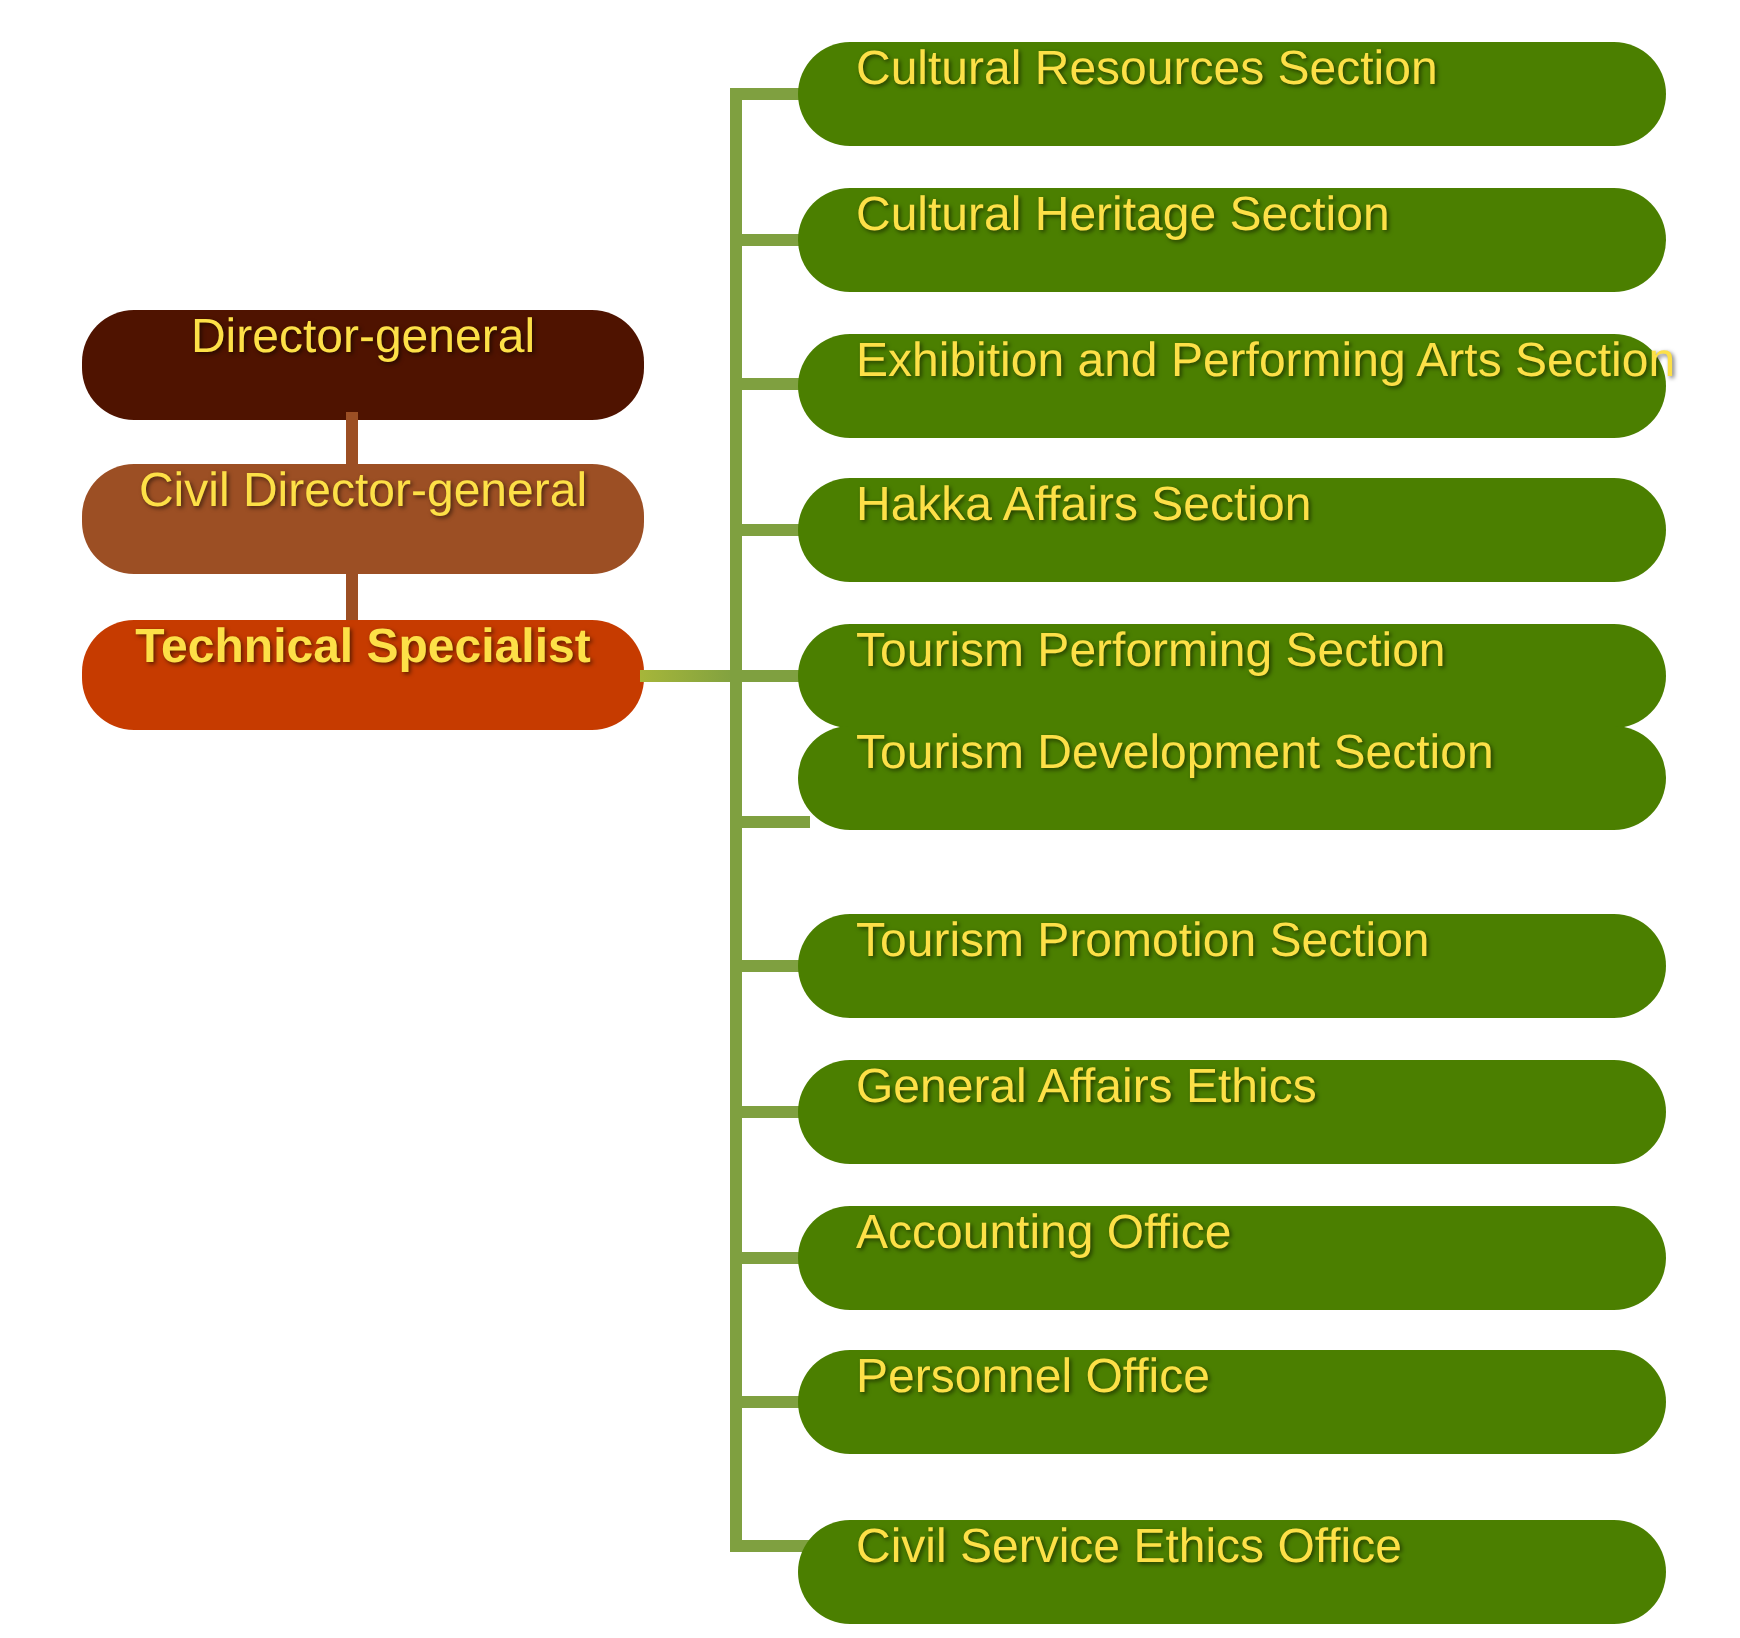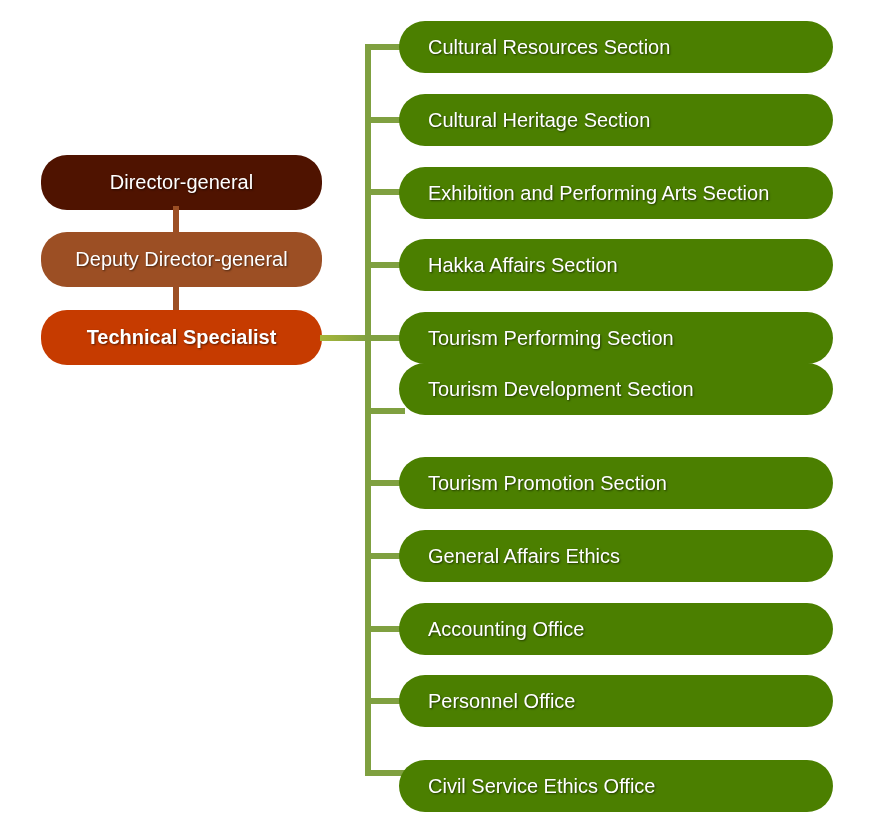--- a/index.html
+++ b/index.html
@@ -1,19 +1,19 @@
 <!DOCTYPE html>
 <html><head>
 <meta charset="utf-8">
 <style>
   html, body { margin: 0; padding: 0; background: #ffffff; }
   body { width: 870px; height: 819px; position: relative; overflow: hidden;
          font-family: "Liberation Sans", sans-serif; }
-  .node { position: absolute; border-radius: 26px; color: #ffffff;
-          font-size: 20px; display: flex; align-items: center;
+  .node { position: absolute; border-radius: 26px; color: #fde047;
+          font-size: 24px; display: flex; 
           text-shadow: 1px 1px 2px rgba(0,0,0,0.55); box-sizing: border-box; white-space: nowrap; }
   .left-node { left: 41px; width: 281px; height: 55px; justify-content: center; border-radius: 26px; }
   #n-director { top: 155px; background: #4f1300; }
   #n-deputy   { top: 232px; background: #9c4f24; }
   #n-tech     { top: 310px; background: #c63b00; font-weight: bold; }
   .vlink { position: absolute; left: 173px; width: 6px; background: #9c4f24; }
   .green { left: 399px; width: 434px; height: 52px; background: #4b7f00; padding-left: 29px; }
   .trunk { position: absolute; left: 365px; top: 44px; width: 6px; height: 732px; background: #7fa040; }
   .branch { position: absolute; left: 365px; width: 40px; height: 6px; background: #7fa040; }
   .connector { position: absolute; left: 320px; top: 335px; width: 50px; height: 6px;
@@ -22,21 +22,21 @@
 </head>
 <body>
 
 <div>
 
   <div class="node left-node" id="n-director">
     <span>Director-general</span>
   </div>
   <div class="vlink" style="top:206px;height:26px;"></div>
   <div class="node left-node" id="n-deputy">
-    <span>Deputy Director-general</span>
+    <span>Civil Director-general</span>
   </div>
   <div class="vlink" style="top:283px;height:27px;"></div>
   <div class="node left-node" id="n-tech">
     <span>Technical Specialist</span>
   </div>
 
   <div class="connector"></div>
   <div class="trunk"></div>
 
   <div id="units">

